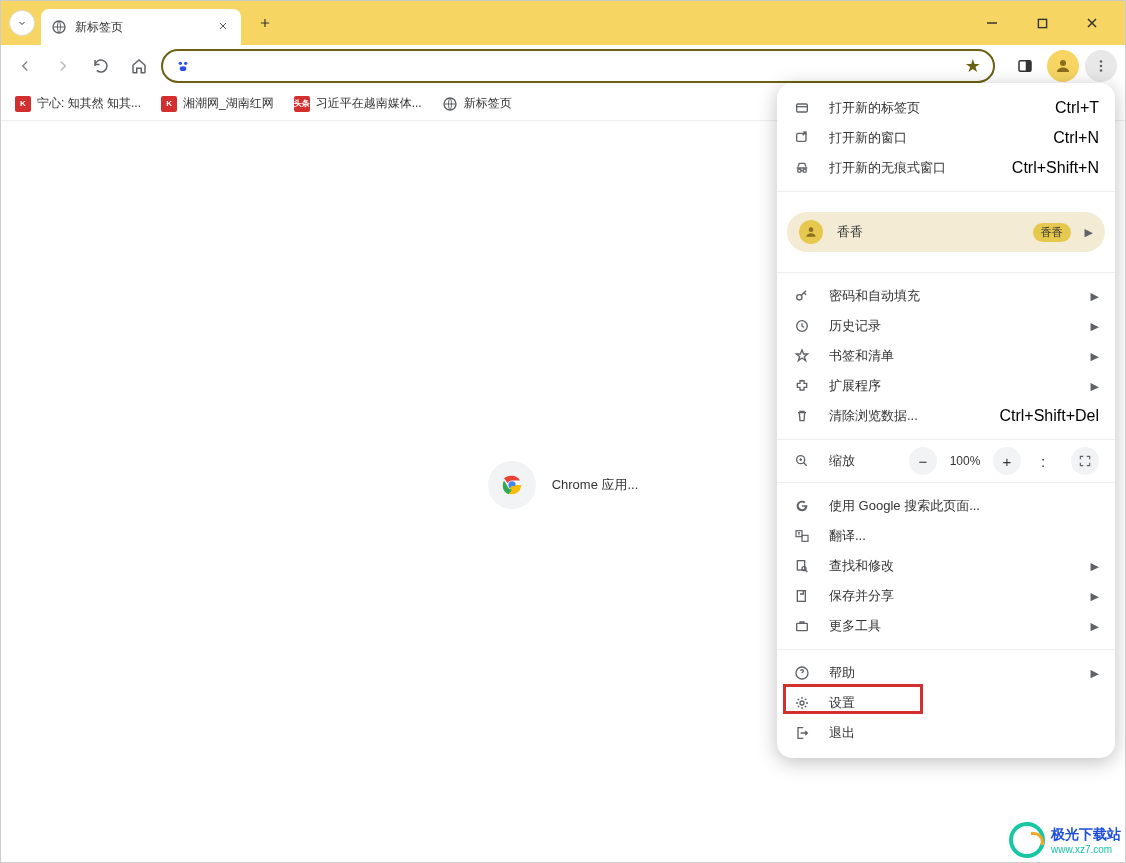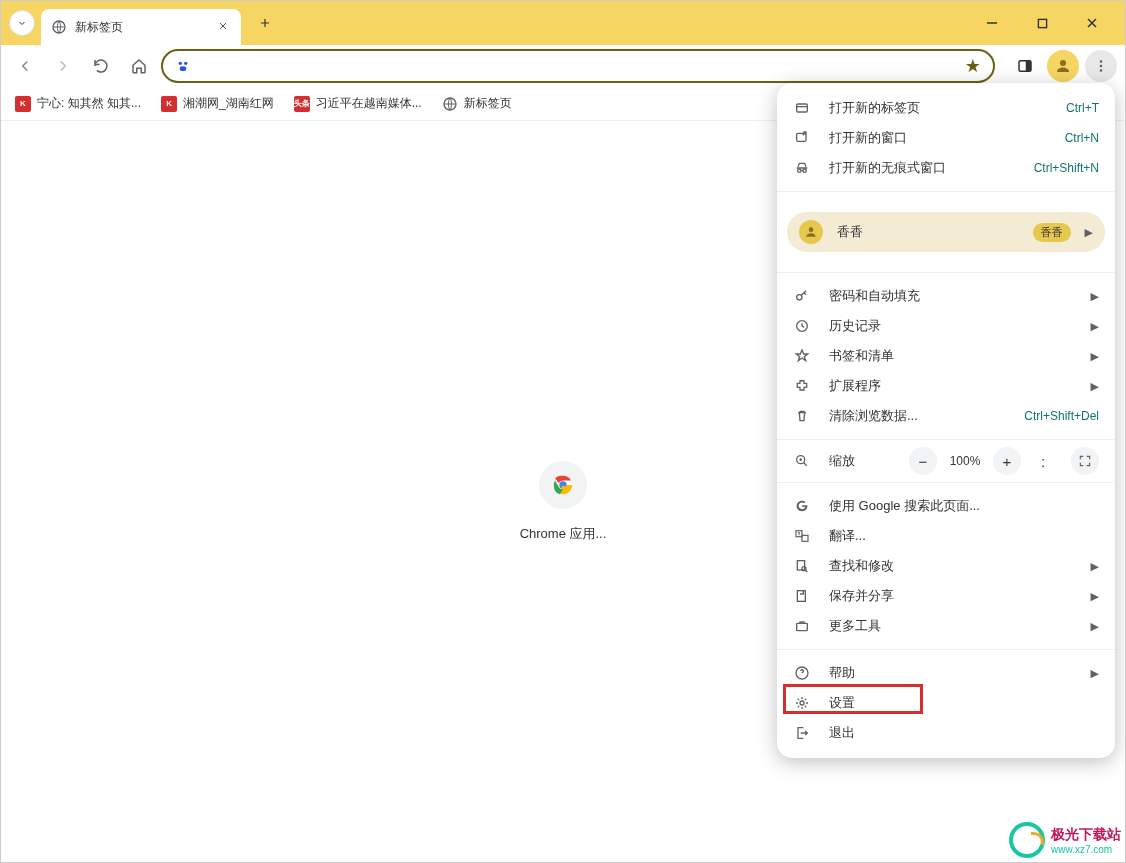--- a/index.html
+++ b/index.html
@@ -26,49 +26,49 @@
 .avatar { background: #f6d563; }
 .menu-btn { background: #e8e8e8; }
 
 .bookmarks { height: 34px; background: #fff; border-bottom: 1px solid #eee; display: flex; align-items: center; padding: 0 14px; gap: 20px; }
 .bm-item { display: flex; align-items: center; gap: 6px; font-size: 12px; color: #333; cursor: pointer; }
 .bm-icon { width: 16px; height: 16px; display:flex; align-items:center; justify-content:center; }
 .bm-red { background: #d32f2f; color:#fff; font-size:8px; font-weight:bold; border-radius:2px; }
 .bm-tou { background: #d32f2f; color:#fff; font-size:8px; font-weight:bold; display:flex;align-items:center;justify-content:center;border-radius:2px; }
 
 .content { display: flex; flex-direction: column; align-items: center; padding-top: 340px; }
-.shortcut { display: flex; flex-direction: column; align-items: center; gap: 16px; }
+.shortcut { display: flex; flex-direction: row; align-items: center; gap: 16px; }
 .shortcut-circle { width: 48px; height: 48px; border-radius: 24px; background: #f1f3f4; display: flex; align-items: center; justify-content: center; }
 .shortcut-label { font-size: 13px; color: #333; }
 
 .menu { position: absolute; top: 82px; right: 10px; width: 338px; background: #fff; border-radius: 15px; box-shadow: 0 4px 20px rgba(0,0,0,0.25); padding: 6px 0; font-size: 13px; color: #333; }
 .menu-section { padding: 4px 0; }
 .menu-divider { height: 1px; background: #eee; margin: 4px 0; }
 .menu-item { height: 30px; display: flex; align-items: center; padding: 0 16px; cursor: pointer; position: relative; }
 .menu-icon { width: 18px; height: 18px; margin-right: 18px; color: #5f6368; display: flex; align-items: center; justify-content: center; flex-shrink: 0; }
 .menu-label { flex: 1; }
-.menu-shortcut { color: #0f766e; font-size: 12px; }
+.menu-shortcut { color: #000000; font-size: 16px; }
 .menu-arrow { color: #5f6368; font-size: 11px; margin-left: 8px; }
 .menu-profile { height: 40px; background: #f3ebd4; border-radius: 20px; margin: 20px 10px; padding: 0 12px; display: flex; align-items: center; }
 .menu-profile .p-icon { width: 24px; height: 24px; border-radius: 12px; background: #e6c84f; display: flex; align-items: center; justify-content: center; margin-right: 14px; }
 .menu-profile .p-name { flex: 1; }
 .menu-profile .p-badge { background: #e6c84f; padding: 2px 8px; border-radius: 10px; font-size: 11px; margin-right: 6px; }
 .zoom-row { height: 34px; display: flex; align-items: center; padding: 0 16px; }
 .zoom-controls { display: flex; align-items: center; gap: 8px; margin-left: auto; }
 .zoom-btn { width: 28px; height: 28px; border-radius: 14px; background: #f1f3f4; display: flex; align-items: center; justify-content: center; cursor: pointer; font-size: 15px; color: #333; }
 .zoom-btn.sep { background: transparent; }
 .zoom-val { font-size: 12px; min-width: 40px; text-align: center; }
 .full-btn { width: 28px; height: 28px; border-radius: 14px; background: #f1f3f4; display:flex;align-items:center;justify-content:center;margin-left:6px; }
 .settings-highlight { position: absolute; border: 3px solid #d32f2f; pointer-events: none; }
 
 .watermark { position: absolute; right: 4px; bottom: 4px; display: flex; align-items: center; gap: 6px; }
 .wm-circle { width: 36px; height: 36px; border-radius: 18px; border: 4px solid #17c6a3; position: relative; }
 .wm-circle::after { content:''; position:absolute; right:-3px; top:6px; width:10px; height:10px; border:3px solid #f6a623; border-left:none; border-bottom:none; border-radius:0 10px 0 0; }
 .wm-text { display:flex; flex-direction:column; }
-.wm-text-top { font-size: 14px; color:#be185d; font-weight:bold; }
+.wm-text-top { font-size: 14px; color:#1d4ed8; font-weight:bold; }
 .wm-text-bot { font-size: 10px; color:#17c6a3; }
 
 svg { display: block; }
 </style>
 </head>
 <body>
 
 <div class="tabbar">
   <div class="tab-handle">
     <svg width="12" height="12" viewBox="0 0 24 24">

